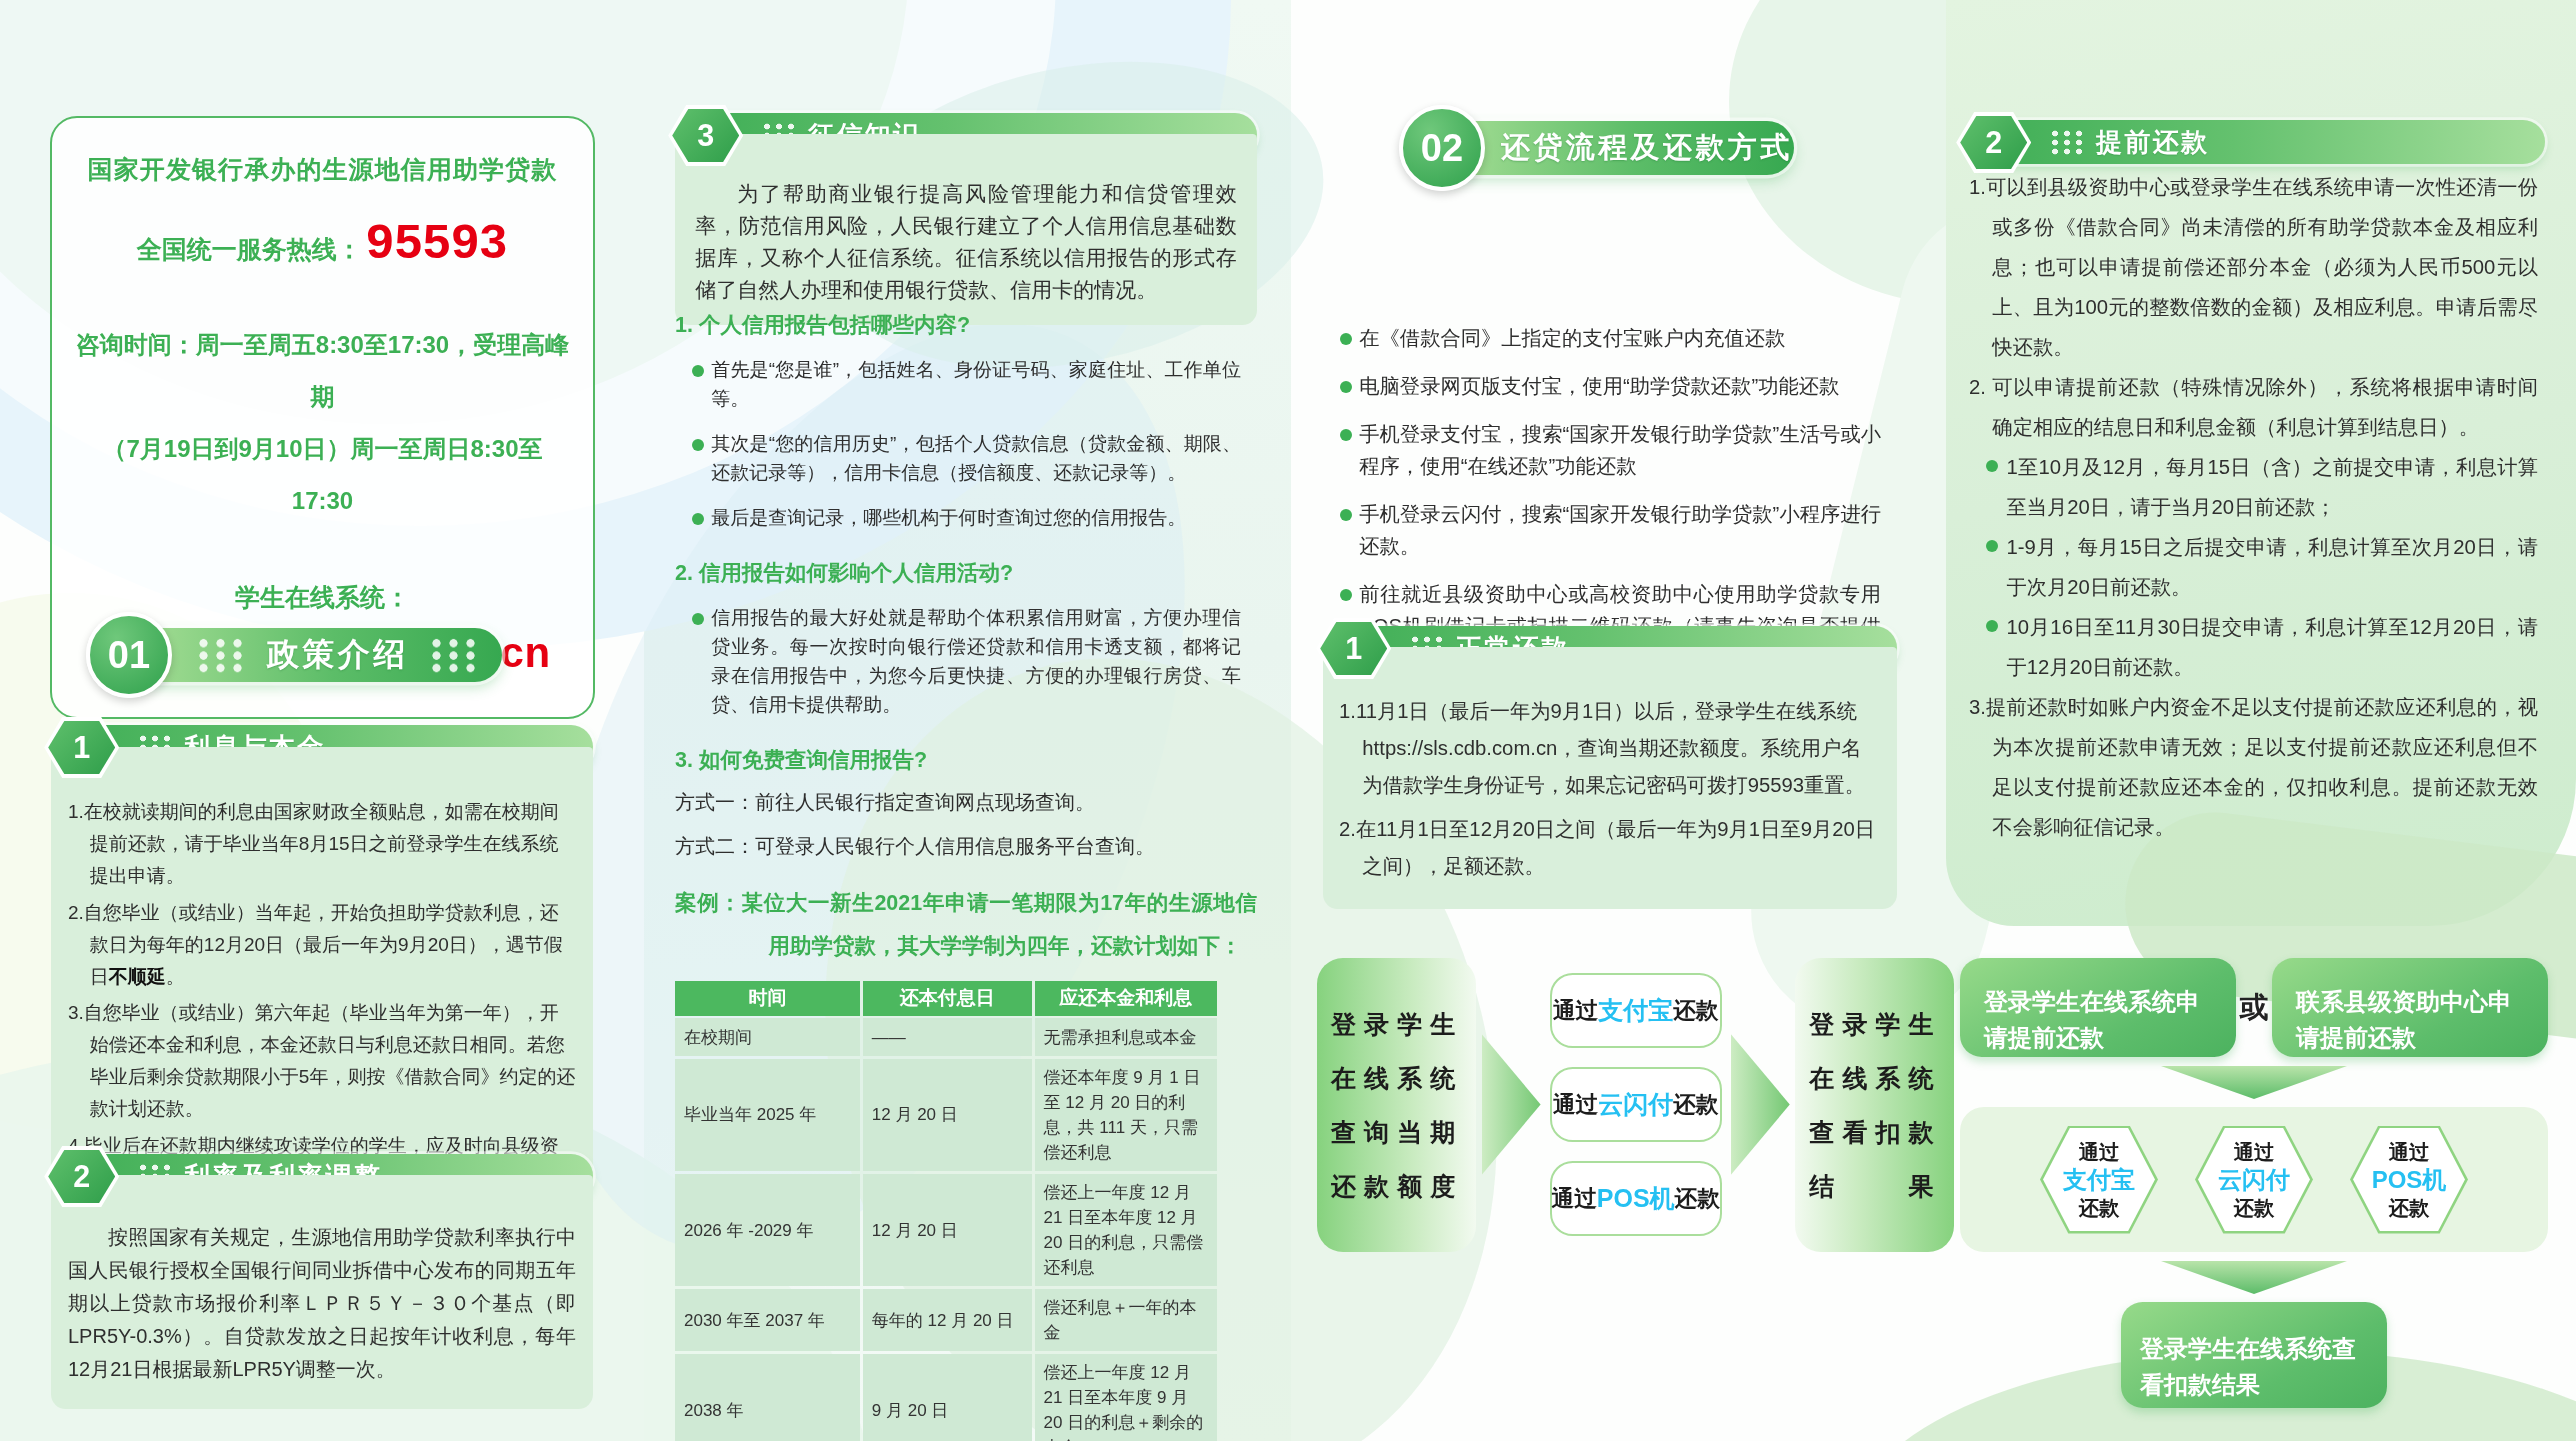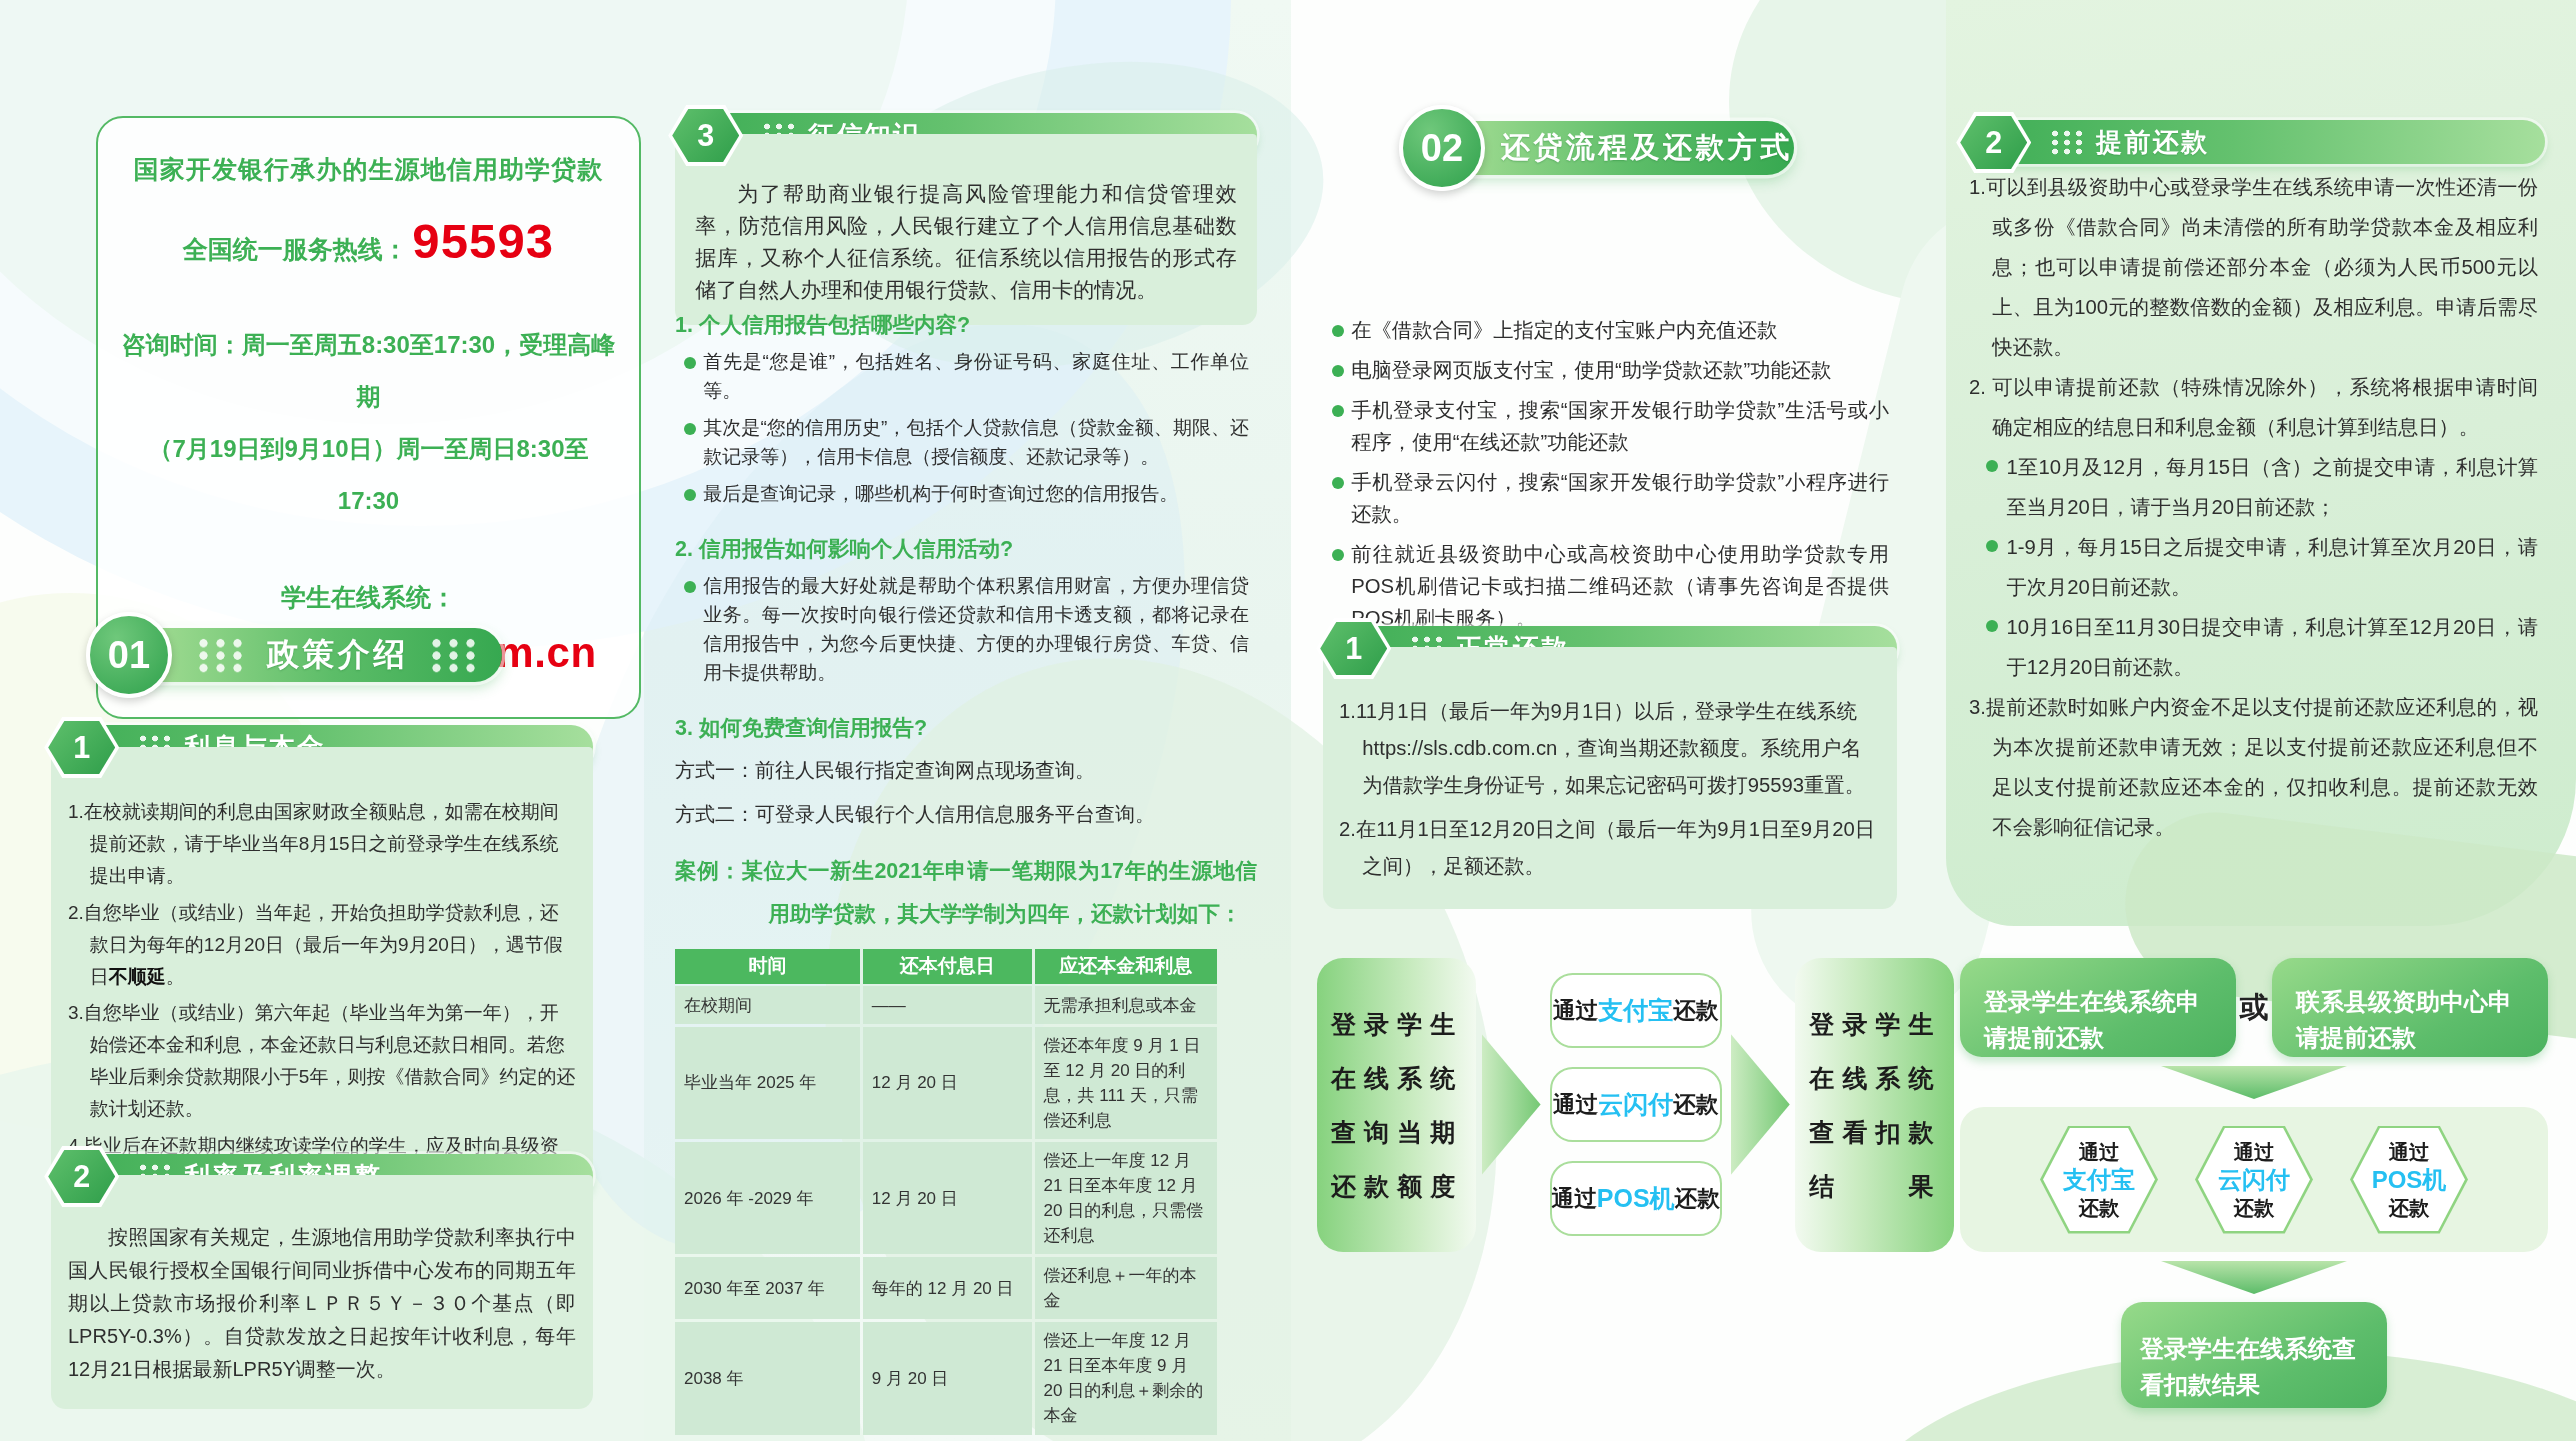--- a/index.html
+++ b/index.html
@@ -23,21 +23,21 @@
   .deco-p4-base{left:1946px;top:0;width:630px;height:926px;background:linear-gradient(170deg,#e3f4e0 0%,#d9efd8 50%,#cdeccd 100%);border-radius:0 0 147px 68px;}
   .deco-p4-swoosh{left:2124px;top:836px;width:565px;height:181px;background:#cde9c7;border-radius:90px;transform:rotate(7deg);opacity:.85;}
   .deco-p4-bottom{left:1853px;top:1350px;width:847px;height:350px;border-radius:50%;background:#d4eccf;opacity:.9;}
 
   .panel{position:absolute;top:0;width:644px;height:1442px;}
   .p1{left:0;} .p2{left:644px;} .p3{left:1288px;} .p4{left:1932px;}
 
   
   .info-box{position:absolute;top:116px;left:50px;width:545px;box-sizing:border-box;
     border:2.3px solid #53b964;border-radius:27px;background:rgba(255,255,255,.84);
-    padding:35px 22.6px 40px;text-align:center;margin-left:46px;}
+    padding:35px 22.6px 40px;text-align:center;}
   .ib-title{font-size:25px;font-weight:bold;color:#3cb054;letter-spacing:1.1px;}
   .ib-hotline{margin-top:27px;display:flex;justify-content:center;align-items:baseline;gap:4.5px;}
   .ib-hotline-label{font-size:25px;font-weight:bold;color:#3cb054;}
   .ib-hotline-num{font-size:49px;font-weight:bold;color:#e60012;letter-spacing:1.1px;}
   .ib-consult{margin-top:50px;font-size:24px;font-weight:bold;color:#3cb054;line-height:52px;}
   .ib-online{margin-top:54px;font-size:25px;font-weight:bold;color:#3cb054;}
   .ib-url{margin-top:14.7px;font-size:42px;font-weight:bold;color:#e60012;letter-spacing:0.6px;}
 
   
   .sec-header{position:absolute;height:54px;}
@@ -76,21 +76,21 @@
   
   .numlist p{margin:0;padding-left:1.15em;text-indent:-1.15em;}
   .p1 .numlist p{font-size:19px;line-height:32px;}
   .p1 .numlist p + p{margin-top:4.5px;}
   b.strong{font-weight:bold;color:#111;}
 
   .rate-par{margin:0;font-size:20px;line-height:33px;text-align:justify;text-indent:2em;}
 
   .intro-par{margin:0;font-size:21px;line-height:32px;text-align:justify;text-indent:2em;}
 
-  .bullet{position:relative;padding-left:20.3px;margin:8px;}
+  .bullet{position:relative;padding-left:20.3px;margin:16px;}
   .bullet::before{content:"";position:absolute;left:1.1px;top:0.52em;width:12px;height:12px;border-radius:50%;background:#3cb054;}
 
   .qa{position:absolute;left:31px;width:582px;}
   .qa-title{font-size:21.5px;font-weight:bold;color:#3cb054;margin:0 0 5.6px;}
   .qa .bullet{font-size:19px;line-height:29px;text-align:justify;margin-bottom:3.4px;}
   .qa .methods p{margin:0;font-size:20px;line-height:44px;}
   .case-par{margin:14.7px 0 0;font-size:21.5px;line-height:43px;font-weight:bold;color:#3cb054;
     padding-left:4.35em;text-indent:-4.35em;text-align:justify;}
 
   

